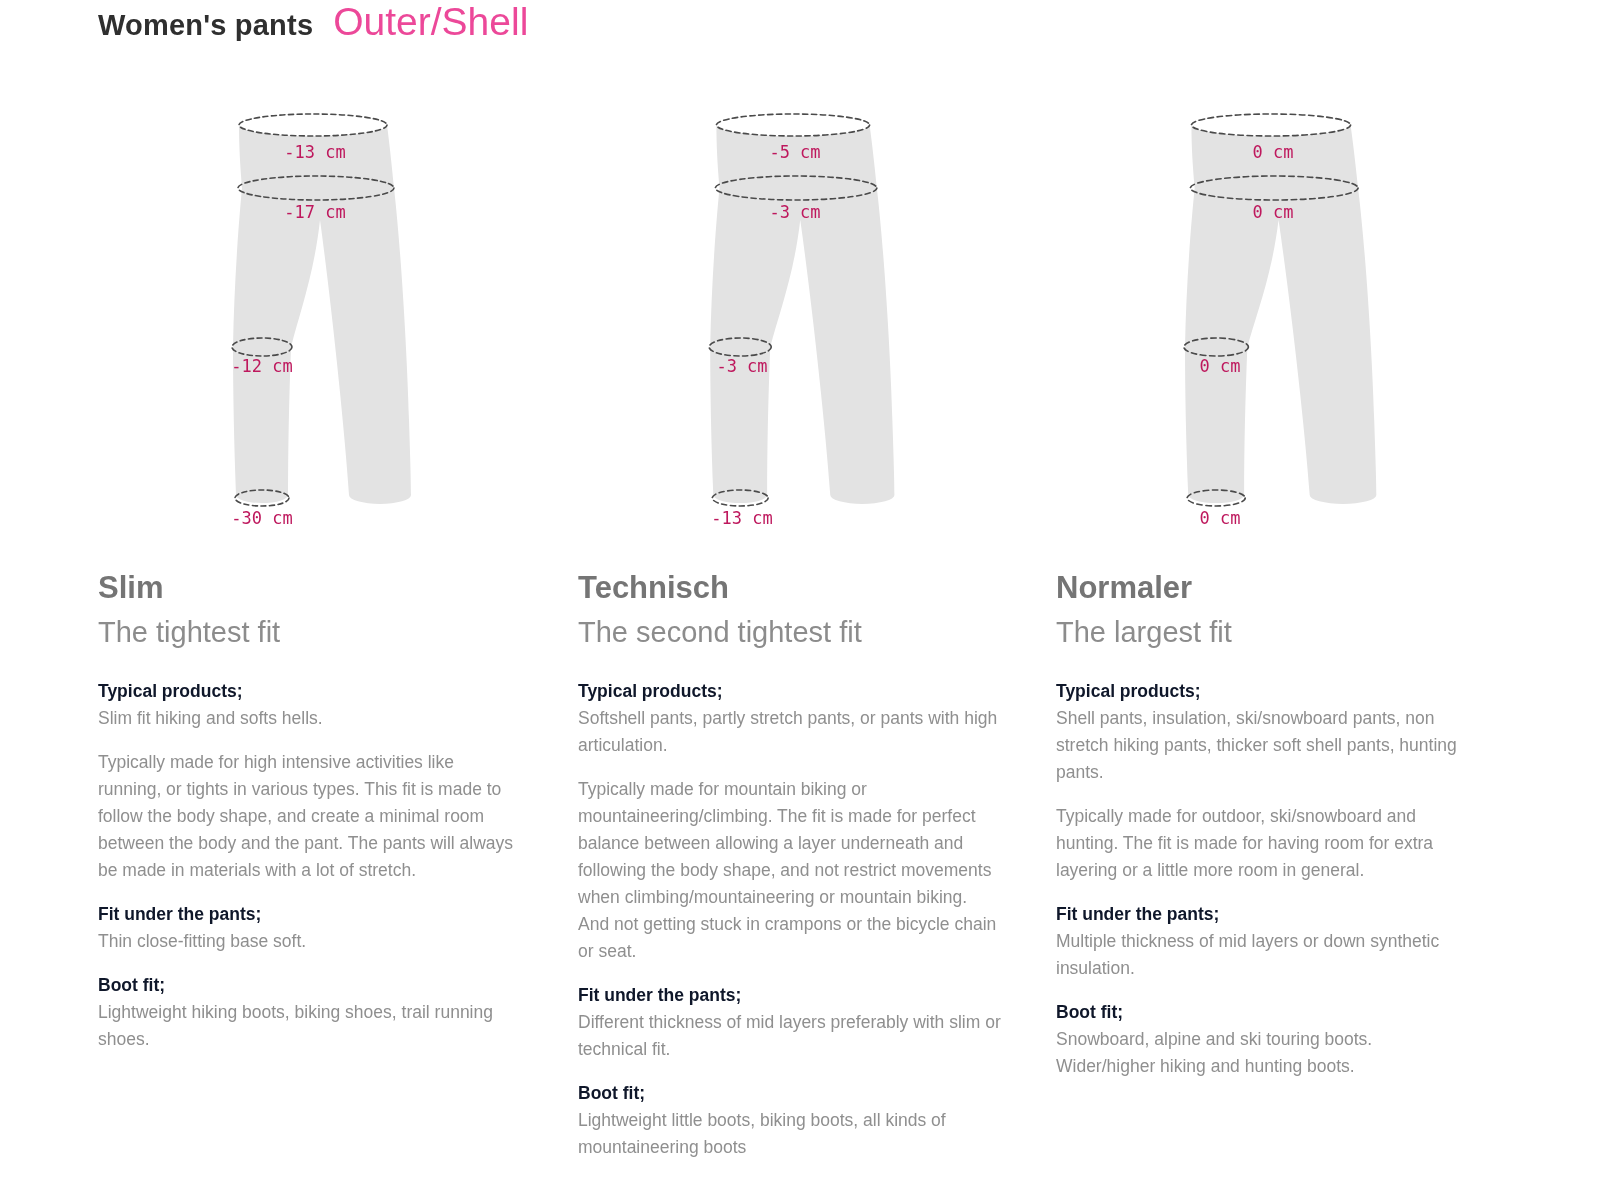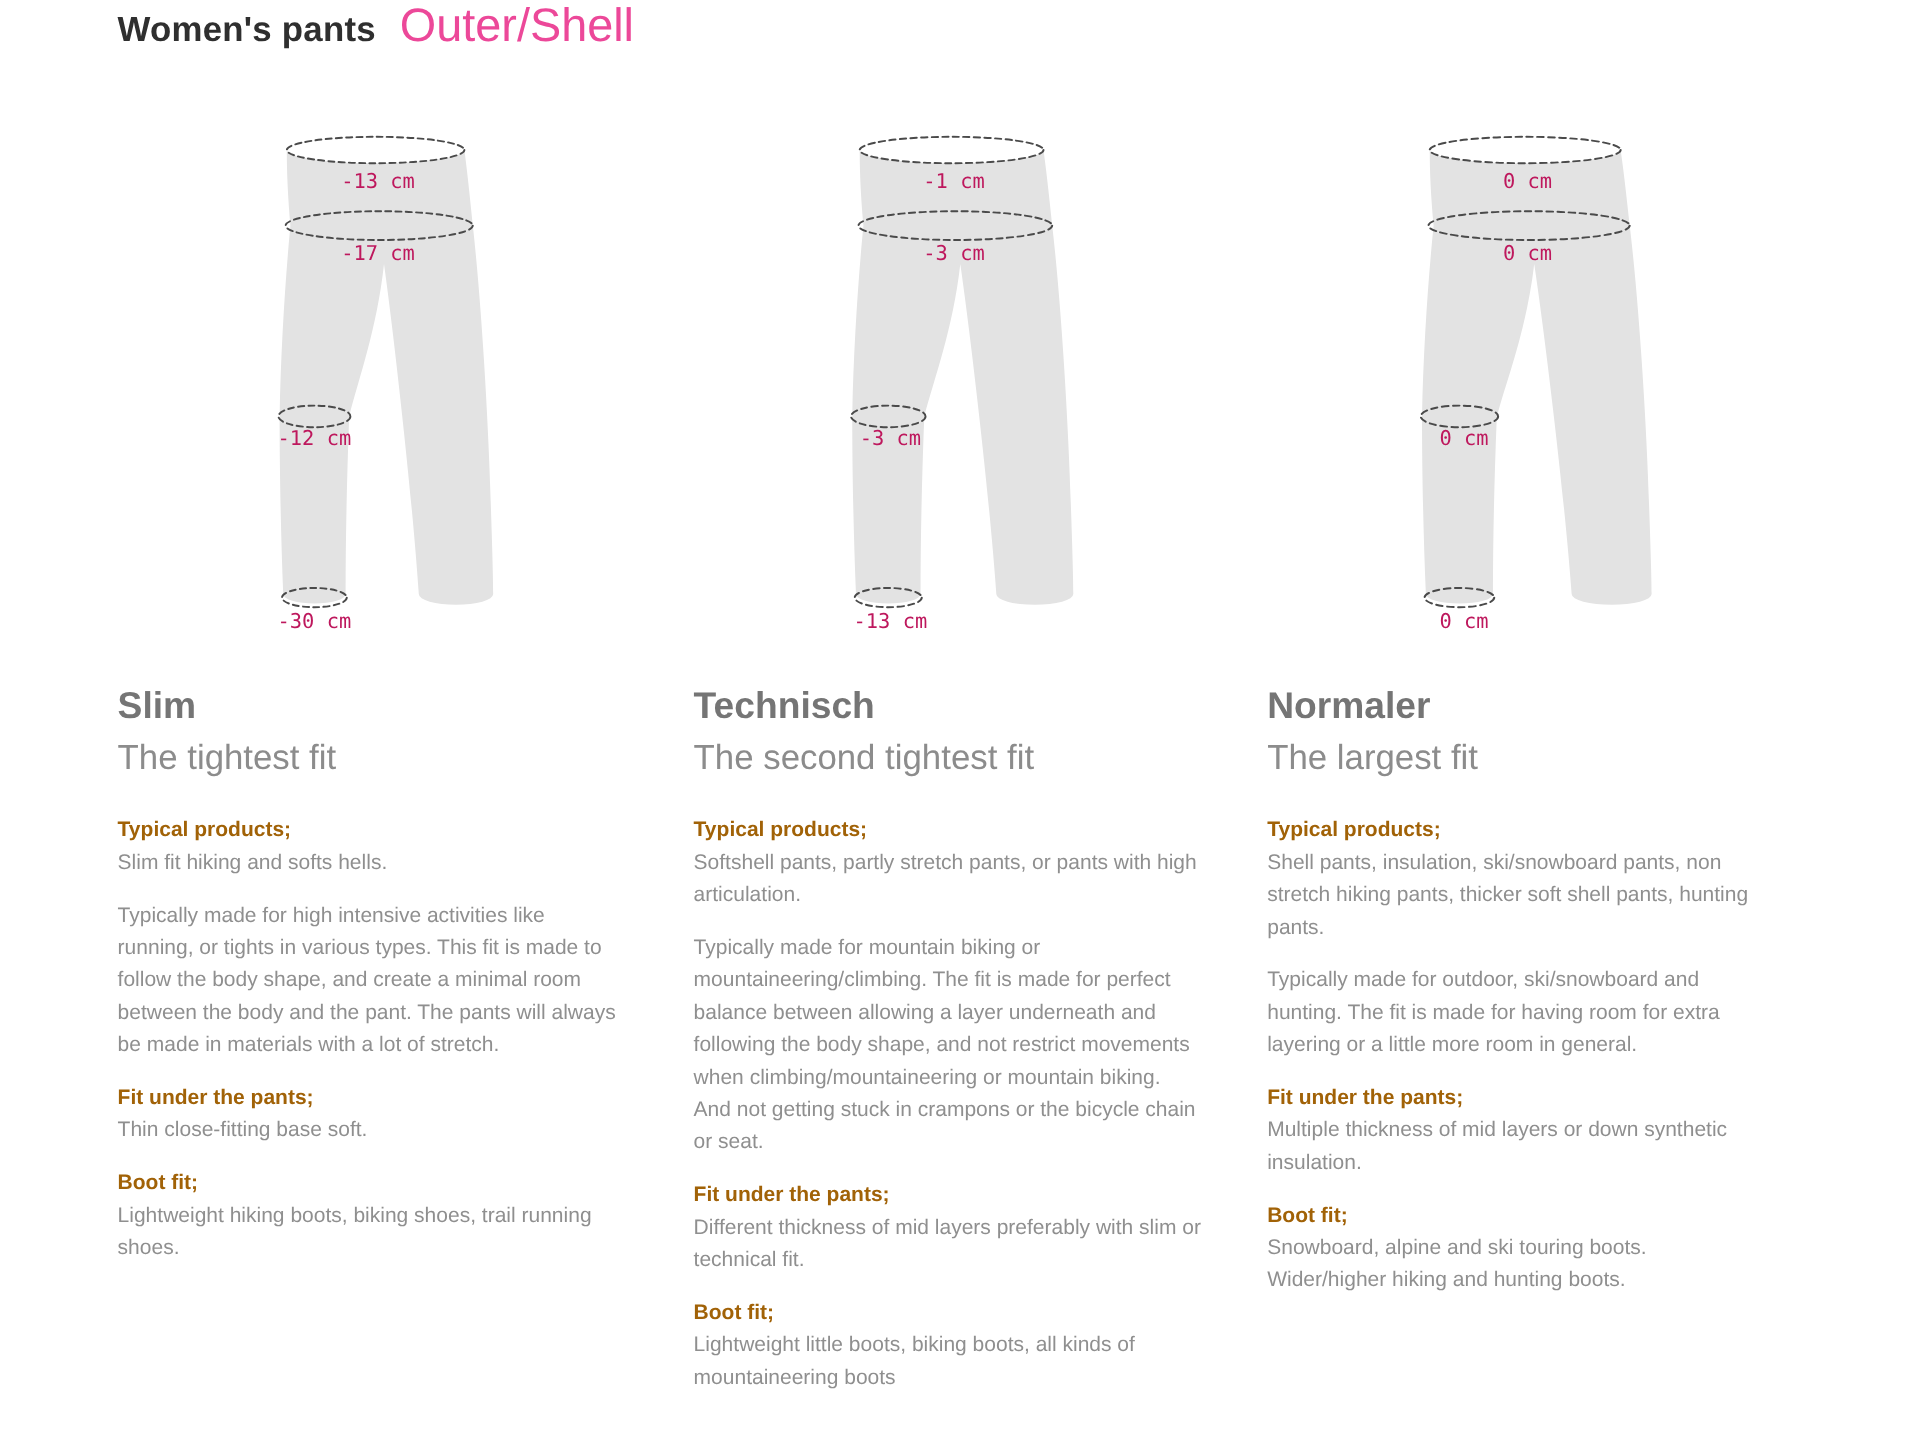--- a/index.html
+++ b/index.html
@@ -48,21 +48,21 @@
     margin:28px 0 4px 0; font-size:31px; line-height:40px;
     font-weight:bold; color:#757575;
   }
   .fit-sub {
     margin:0 0 26px 0; font-size:29px; line-height:40px;
     font-weight:normal; color:#8c8c8c;
   }
   .section { margin:0 0 17px 0; }
   .section .label {
     display:block; font-size:17.5px; line-height:27px;
-    font-weight:bold; color:#a16207;
+    font-weight:bold; color:#0f172a;
   }
   .section p {
     margin:0; font-size:17.5px; line-height:27px; color:#8f8f8f;
   }
 </style>
 </head>
 <body>
 
 <div class="page">
 
@@ -135,21 +135,21 @@
                C 21,355 20,300 20,257
                C 21,200 25,140 29,98
                C 27,75 26,55 26,35 Z"></path>
           <ellipse class="waist-open" cx="100" cy="35" rx="74" ry="11"></ellipse>
           <ellipse class="dash" cx="100" cy="35" rx="74" ry="11"></ellipse>
           <ellipse class="dash" cx="103" cy="98" rx="78" ry="12"></ellipse>
           <ellipse class="dash" cx="49" cy="257" rx="30" ry="9"></ellipse>
           <ellipse class="dash" cx="49" cy="408" rx="27" ry="8"></ellipse>
         </g>
       </svg>
-      <div class="meas waist">-1 cm</div>
+      <div class="meas waist">-5 cm</div>
       <div class="meas hip">-3 cm</div>
       <div class="meas knee">-3 cm</div>
       <div class="meas ankle">-13 cm</div>
     </div>
 
     <h2 class="fit-name">Technisch</h2>
     <div class="fit-sub">The second tightest fit</div>
 
     <div class="section">
       <span class="label">Typical products;</span>

